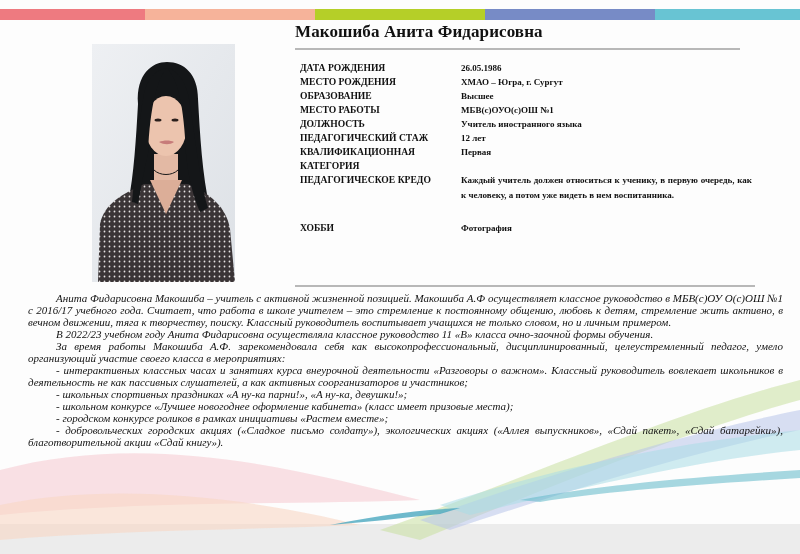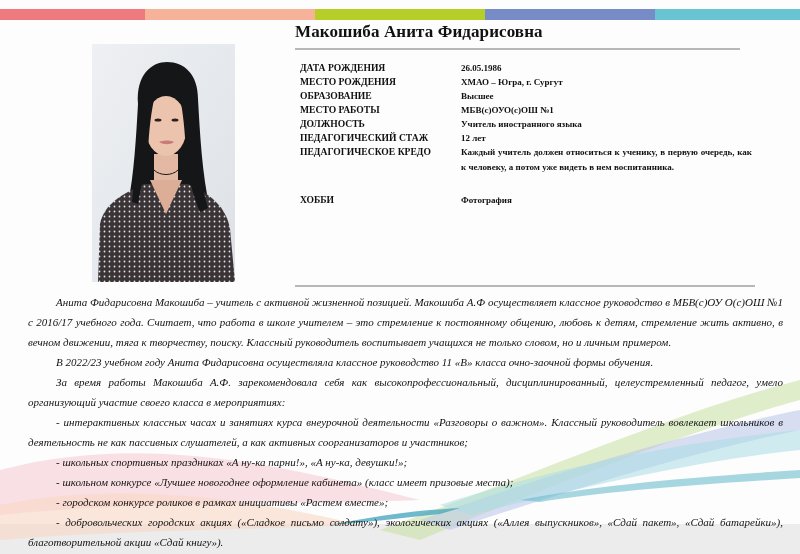--- a/index.html
+++ b/index.html
@@ -92,21 +92,21 @@
       line-height: 15px;
     }
 
     .bio {
       position: absolute;
       left: 28px; top: 292px;
       width: 755px;
       z-index: 2;
       font-style: italic;
       font-size: 11px;
-      line-height: 20px;
+      line-height: 12px;
       text-align: justify;
     }
     .bio p {
       margin: 0;
       text-indent: 28px;
     }
   </style>
 </head>
 <body>
 
@@ -186,20 +186,24 @@
     <div class="info-value">МБВ(с)ОУО(с)ОШ №1</div>
   </div>
   <div class="info-row">
     <div class="info-label">ДОЛЖНОСТЬ</div>
     <div class="info-value">Учитель иностранного языка</div>
   </div>
   <div class="info-row">
     <div class="info-label">ПЕДАГОГИЧЕСКИЙ  СТАЖ</div>
     <div class="info-value">12 лет</div>
   </div>
+  <div class="info-row">
+    <div class="info-label">КВАЛИФИКАЦИОННАЯ КАТЕГОРИЯ</div>
+    <div class="info-value">Первая</div>
+  </div>
   <div class="info-row credo">
     <div class="info-label">ПЕДАГОГИЧЕСКОЕ КРЕДО</div>
     <div class="info-value" style="padding-right:8px;">Каждый учитель должен относиться к ученику, в первую очередь, как к человеку, а потом уже видеть в нем воспитанника.</div>
   </div>
   <div class="info-row" style="margin-top:18px;">
     <div class="info-label">ХОББИ</div>
     <div class="info-value">Фотография</div>
   </div>
 </div>
 

